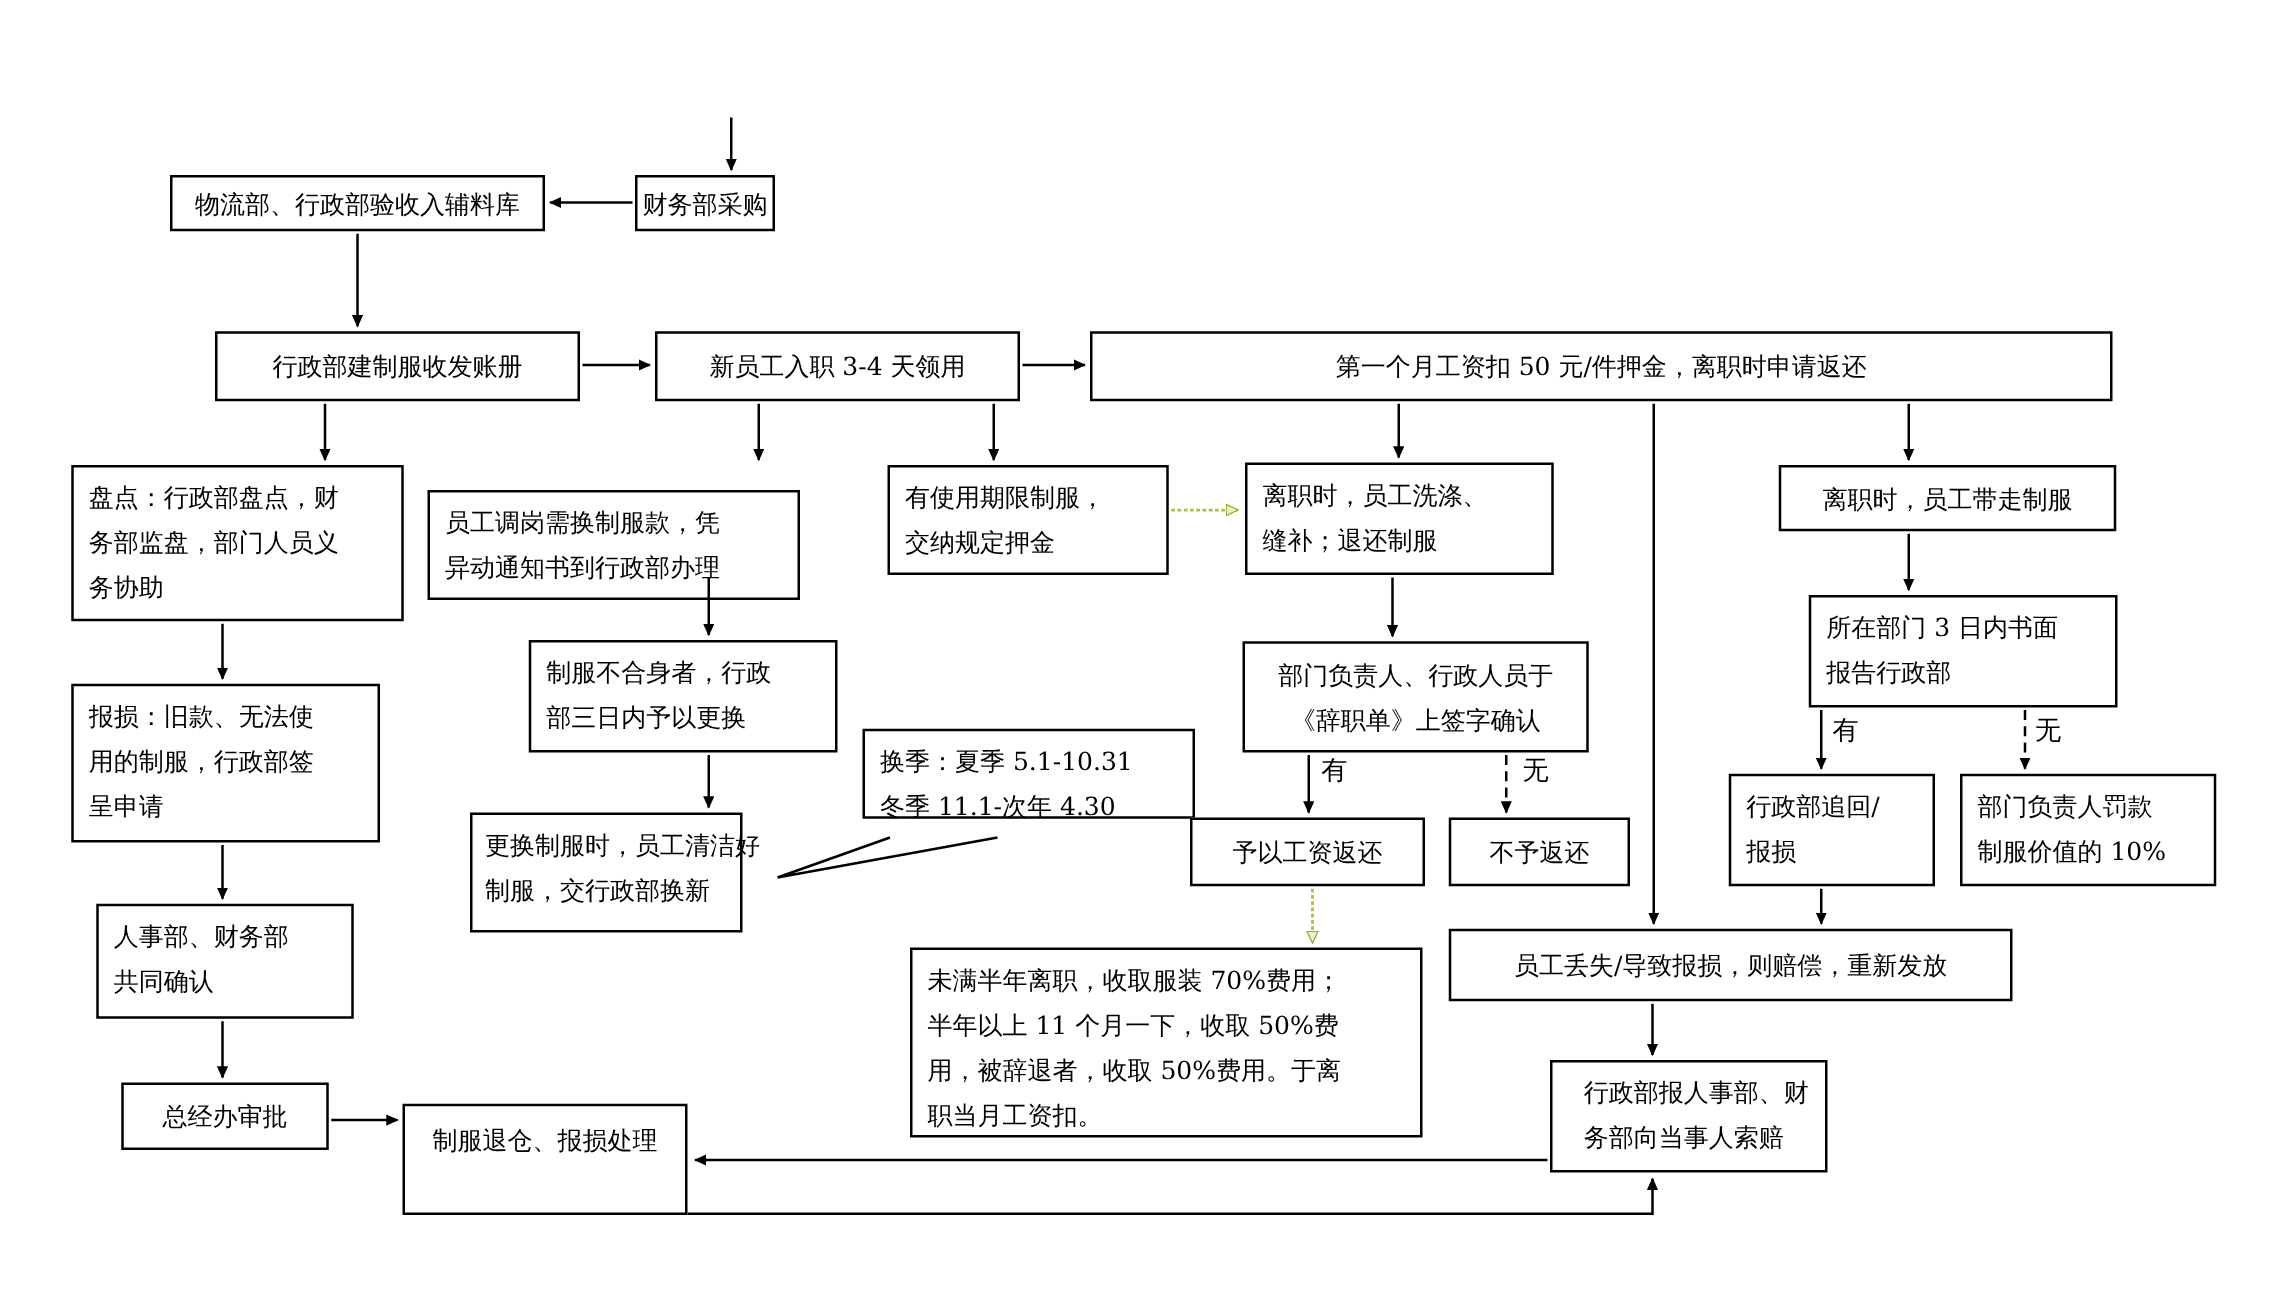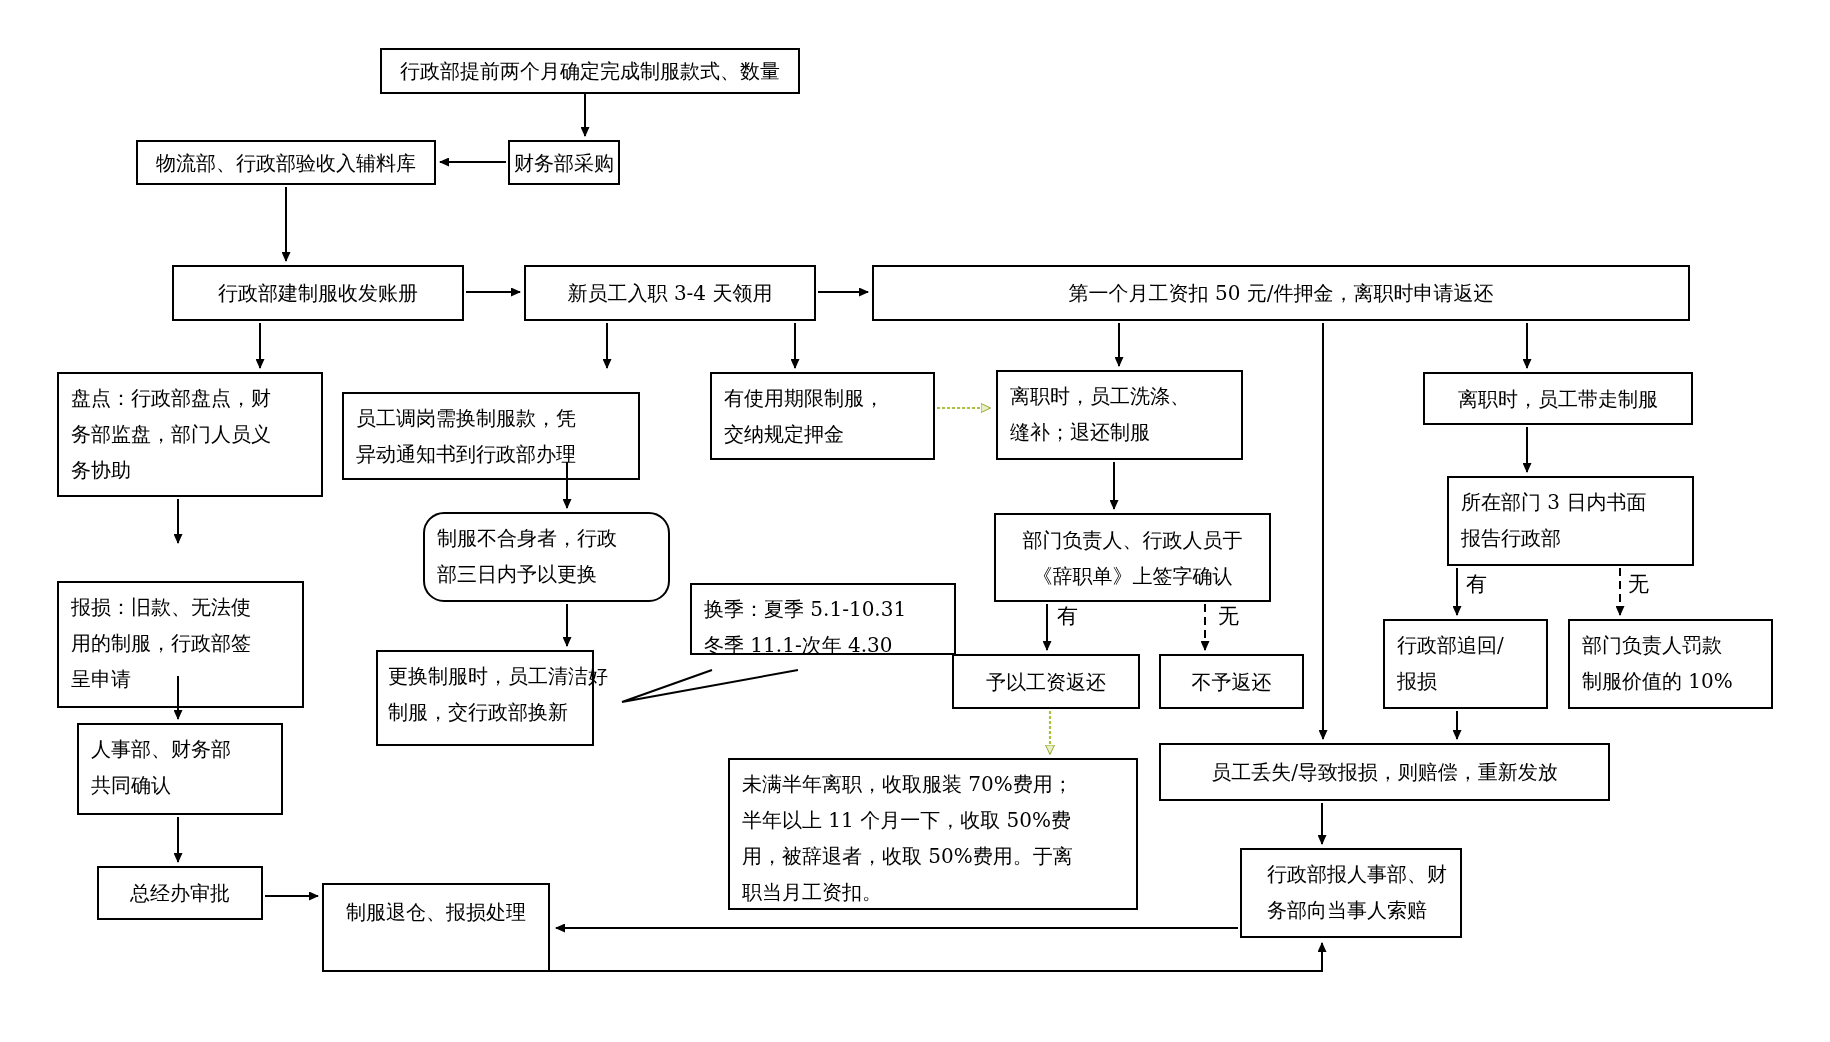--- a/index.html
+++ b/index.html
@@ -21,23 +21,23 @@
   #n-receive{left:136px;top:140px;width:300px;height:45px;}
   #n-ledger{left:172px;top:265px;width:292px;height:56px;}
   #n-newhire{left:524px;top:265px;width:292px;height:56px;}
   #n-deposit{left:872px;top:265px;width:818px;height:56px;}
   #n-inventory{left:57px;top:372px;width:266px;height:125px;}
   #n-transfer{left:342px;top:372px;width:298px;height:88px;margin-top:20px;}
   #n-limited{left:710px;top:372px;width:225px;height:88px;}
   #n-wash{left:996px;top:370px;width:247px;height:90px;}
   #n-take{left:1423px;top:372px;width:270px;height:53px;}
   #n-report3{left:1447px;top:476px;width:247px;height:90px;}
-  #n-unfit{left:423px;top:512px;width:247px;height:90px;border-radius:21px;}
+  #n-unfit{left:423px;top:512px;width:247px;height:90px;}
   #n-sign{left:994px;top:513px;width:277px;height:89px;}
-  #n-scrap{left:57px;top:547px;width:247px;height:127px;margin-top:34px;}
+  #n-scrap{left:57px;top:547px;width:247px;height:127px;}
   #n-season{left:690px;top:583px;width:266px;height:72px;}
   #n-replace{left:376px;top:650px;width:218px;height:96px;padding:6px 10px;}
   #n-refund-yes{left:952px;top:654px;width:188px;height:55px;}
   #n-refund-no{left:1159px;top:654px;width:145px;height:55px;}
   #n-recover{left:1383px;top:619px;width:165px;height:90px;}
   #n-fine{left:1568px;top:619px;width:205px;height:90px;}
   #n-lost{left:1159px;top:743px;width:451px;height:58px;}
   #n-fee{left:728px;top:758px;width:410px;height:152px;}
   #n-claim{left:1240px;top:848px;width:222px;height:90px;padding-left:25px;}
   #n-hr{left:77px;top:723px;width:206px;height:92px;}
@@ -47,21 +47,20 @@
   #lbl-yes1{left:1057px;top:604px;}
   #lbl-no1{left:1218px;top:604px;}
   #lbl-yes2{left:1466px;top:572px;}
   #lbl-no2{left:1628px;top:572px;}
 </style>
 </head>
 <body>
 
 <div id="canvas">
 
-  <div class="node c" id="n-determine">行政部提前两个月确定完成制服款式、数量</div>
   <div class="node c" id="n-purchase">财务部采购</div>
   <div class="node c" id="n-receive">物流部、行政部验收入辅料库</div>
   <div class="node c" id="n-ledger">行政部建制服收发账册</div>
   <div class="node c" id="n-newhire">新员工入职 3-4 天领用</div>
   <div class="node c" id="n-deposit">第一个月工资扣 50 元/件押金，离职时申请返还</div>
   <div class="node l" id="n-inventory">盘点：行政部盘点，财
 务部监盘，部门人员义
 务协助</div>
   <div class="node l" id="n-transfer">员工调岗需换制服款，凭
 异动通知书到行政部办理</div>

